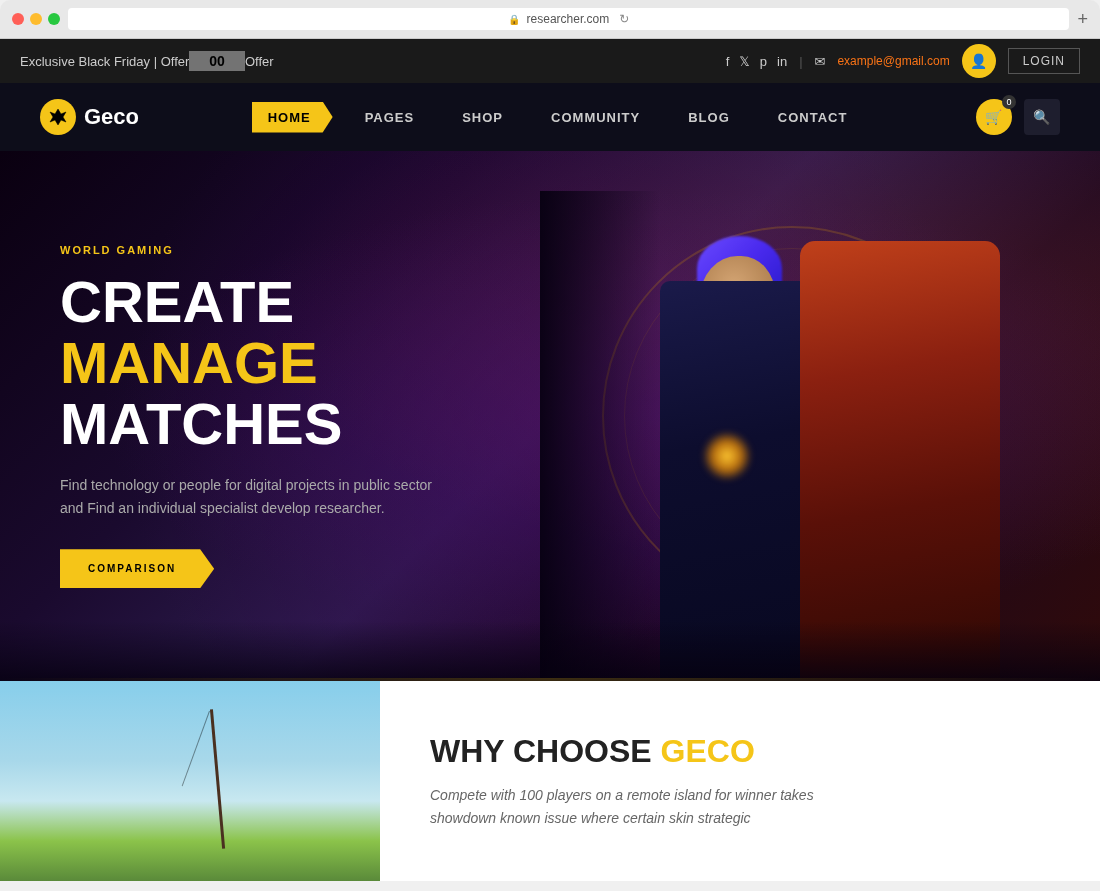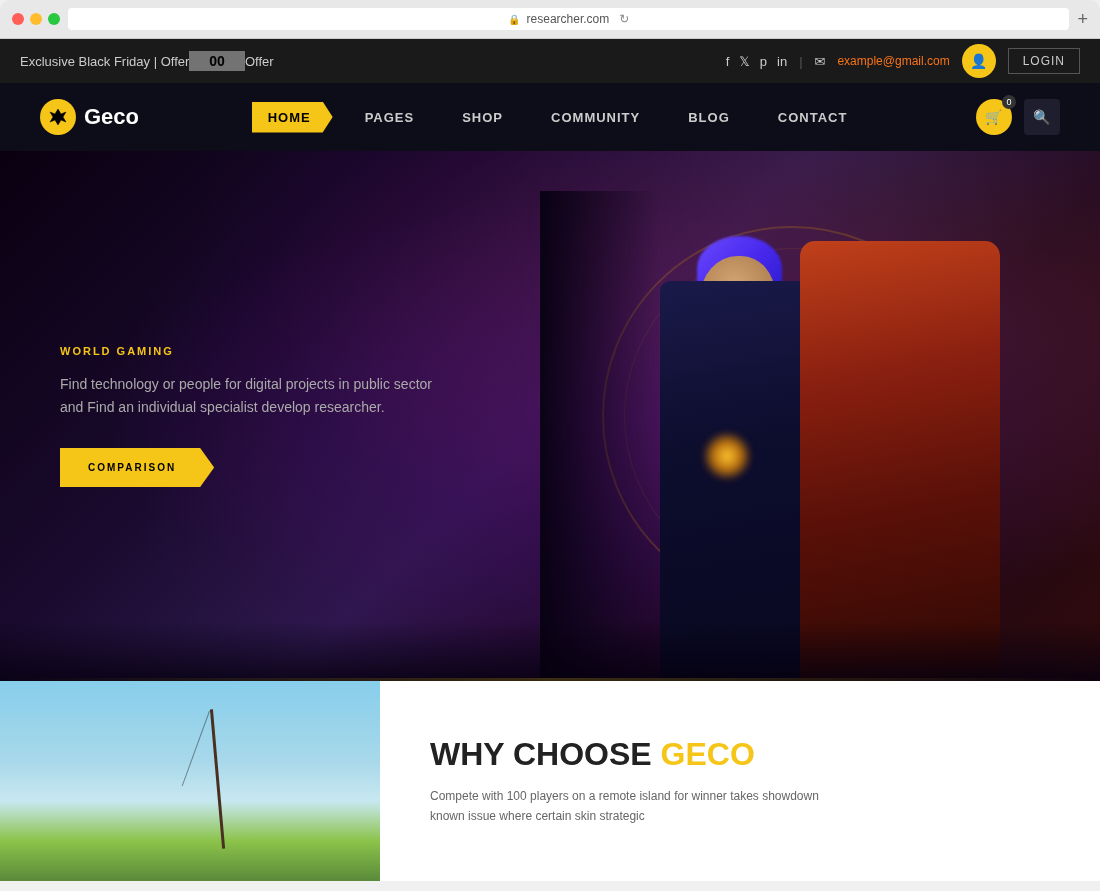--- a/index.html
+++ b/index.html
@@ -275,23 +275,24 @@
     .why-title {
       font-size: 32px;
       font-weight: 900;
       color: #222;
       text-transform: uppercase;
       margin-bottom: 14px;
     }
     .why-title .highlight { color: #f5c518; }
     .why-description {
       color: #666;
-      font-size: 12px;
+      font-size: 14px;
       line-height: 1.6;
       max-width: 400px;
+      font-style: italic;
     }
 
     
     .hero-gold-line {
       position: absolute;
       bottom: 0;
       left: 0;
       right: 0;
       height: 3px;
       background: linear-gradient(90deg, transparent, #f5c518, transparent);
@@ -464,20 +465,25 @@
     <div class="char-left-head"></div>
     <div class="char-left-body"></div>
     <div class="char-glow"></div>
 
     <div class="char-right-head"></div>
     <div class="char-right-body"></div>
   </div>
 
   <div class="hero-content">
     <div class="hero-subtitle">WORLD GAMING</div>
+    <h1 class="hero-title">
+      <span>CREATE</span>
+      <span class="highlight">MANAGE</span><br>
+      <span>MATCHES</span>
+    </h1>
     <p class="hero-description">Find technology or people for digital projects in public sector and Find an individual specialist develop researcher.</p>
     <div class="comparison-btn">COMPARISON</div>
   </div>
 
   <div class="hero-gold-line"></div>
   <div class="hero-dark-bottom"></div>
 </section>
 
 <section class="bottom-section">
   <div class="bottom-image">

